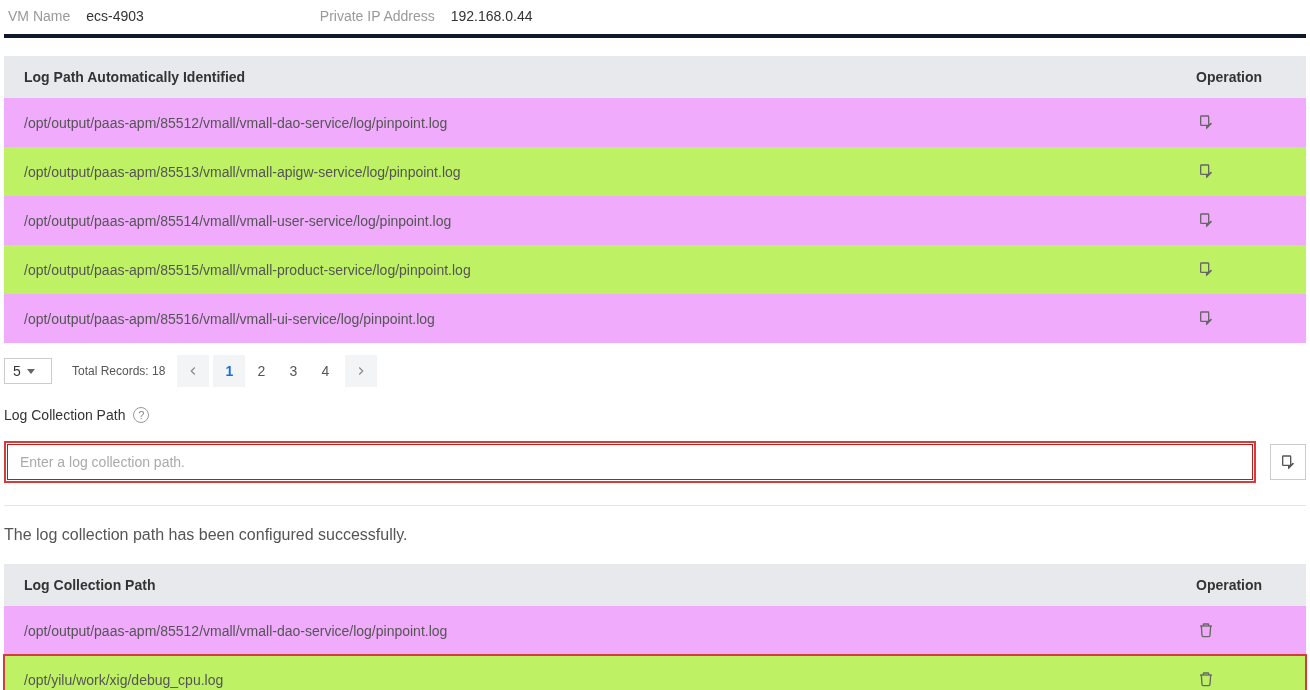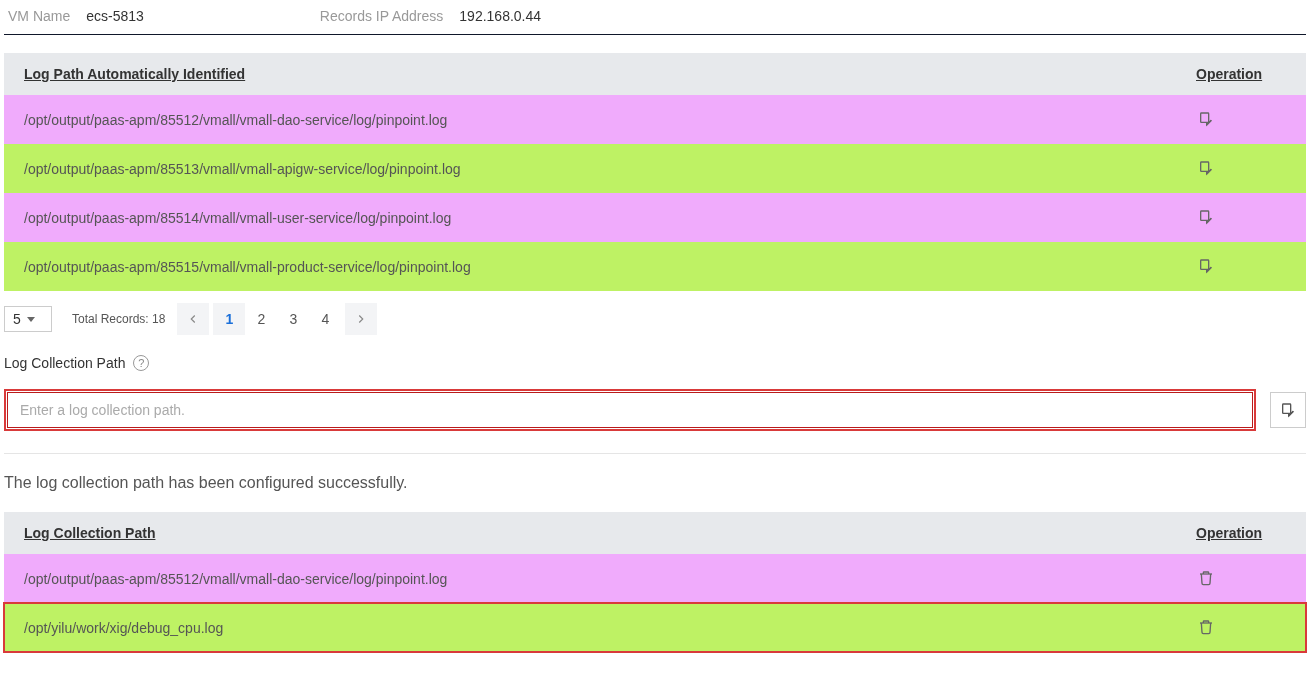--- a/index.html
+++ b/index.html
@@ -7,33 +7,32 @@
       font-family: -apple-system, BlinkMacSystemFont, "Segoe UI", Arial, sans-serif;
       font-size: 14px;
       color: #333;
       background: #fff;
       padding: 4px;
     }
     .info-bar {
       display: flex;
       align-items: center;
       padding: 4px 4px 10px 4px;
-      border-bottom: 1px solid #0f172a;
+      border-bottom: 4px solid #0f172a;
       margin-bottom: 18px;
       gap: 16px;
     }
     .info-label { color: #999; font-size: 14px; }
     .info-value { color: #333; font-size: 14px; margin-right: 160px; }
     .table {
       width: 100%;
       border-collapse: collapse;
     }
     .table-header {
       background: #e7e9ec;
-      text-decoration: underline;
     }
     .table-header th {
       text-align: left;
       padding: 13px 20px;
       font-weight: 700;
       color: #333;
       font-size: 14px;
     }
     .table-header th.op-col { width: 130px; }
     .table-row td {
@@ -144,22 +143,22 @@
     .row-highlight {
       outline: 2px solid #d93a3a;
       outline-offset: -1px;
     }
   </style>
 </head>
 <body>
 
 <div class="info-bar">
   <span class="info-label">VM Name</span>
-  <span class="info-value">ecs-5813</span>
-  <span class="info-label">Records IP Address</span>
+  <span class="info-value">ecs-4903</span>
+  <span class="info-label">Private IP Address</span>
   <span class="info-value">192.168.0.44</span>
 </div>
 
 <table class="table">
   <thead class="table-header">
     <tr>
       <th>Log Path Automatically Identified</th>
       <th class="op-col">Operation</th>
     </tr>
   </thead>
@@ -189,20 +188,30 @@
         <td class="op-cell"><span class="icon-btn">
             <svg viewBox="0 0 24 24" fill="none" stroke="currentColor" stroke-width="2">
               <rect x="4" y="3" width="12" height="14" rx="1"></rect>
               <polyline points="13 17 13 21 20 14"></polyline>
               <path d="M13 21 L20 14"></path>
             </svg>
           </span></td>
       </tr>
       <tr class="table-row odd">
         <td>/opt/output/paas-apm/85515/vmall/vmall-product-service/log/pinpoint.log</td>
+        <td class="op-cell"><span class="icon-btn">
+            <svg viewBox="0 0 24 24" fill="none" stroke="currentColor" stroke-width="2">
+              <rect x="4" y="3" width="12" height="14" rx="1"></rect>
+              <polyline points="13 17 13 21 20 14"></polyline>
+              <path d="M13 21 L20 14"></path>
+            </svg>
+          </span></td>
+      </tr>
+      <tr class="table-row even">
+        <td>/opt/output/paas-apm/85516/vmall/vmall-ui-service/log/pinpoint.log</td>
         <td class="op-cell"><span class="icon-btn">
             <svg viewBox="0 0 24 24" fill="none" stroke="currentColor" stroke-width="2">
               <rect x="4" y="3" width="12" height="14" rx="1"></rect>
               <polyline points="13 17 13 21 20 14"></polyline>
               <path d="M13 21 L20 14"></path>
             </svg>
           </span></td>
       </tr>
     </tbody>
 </table>

